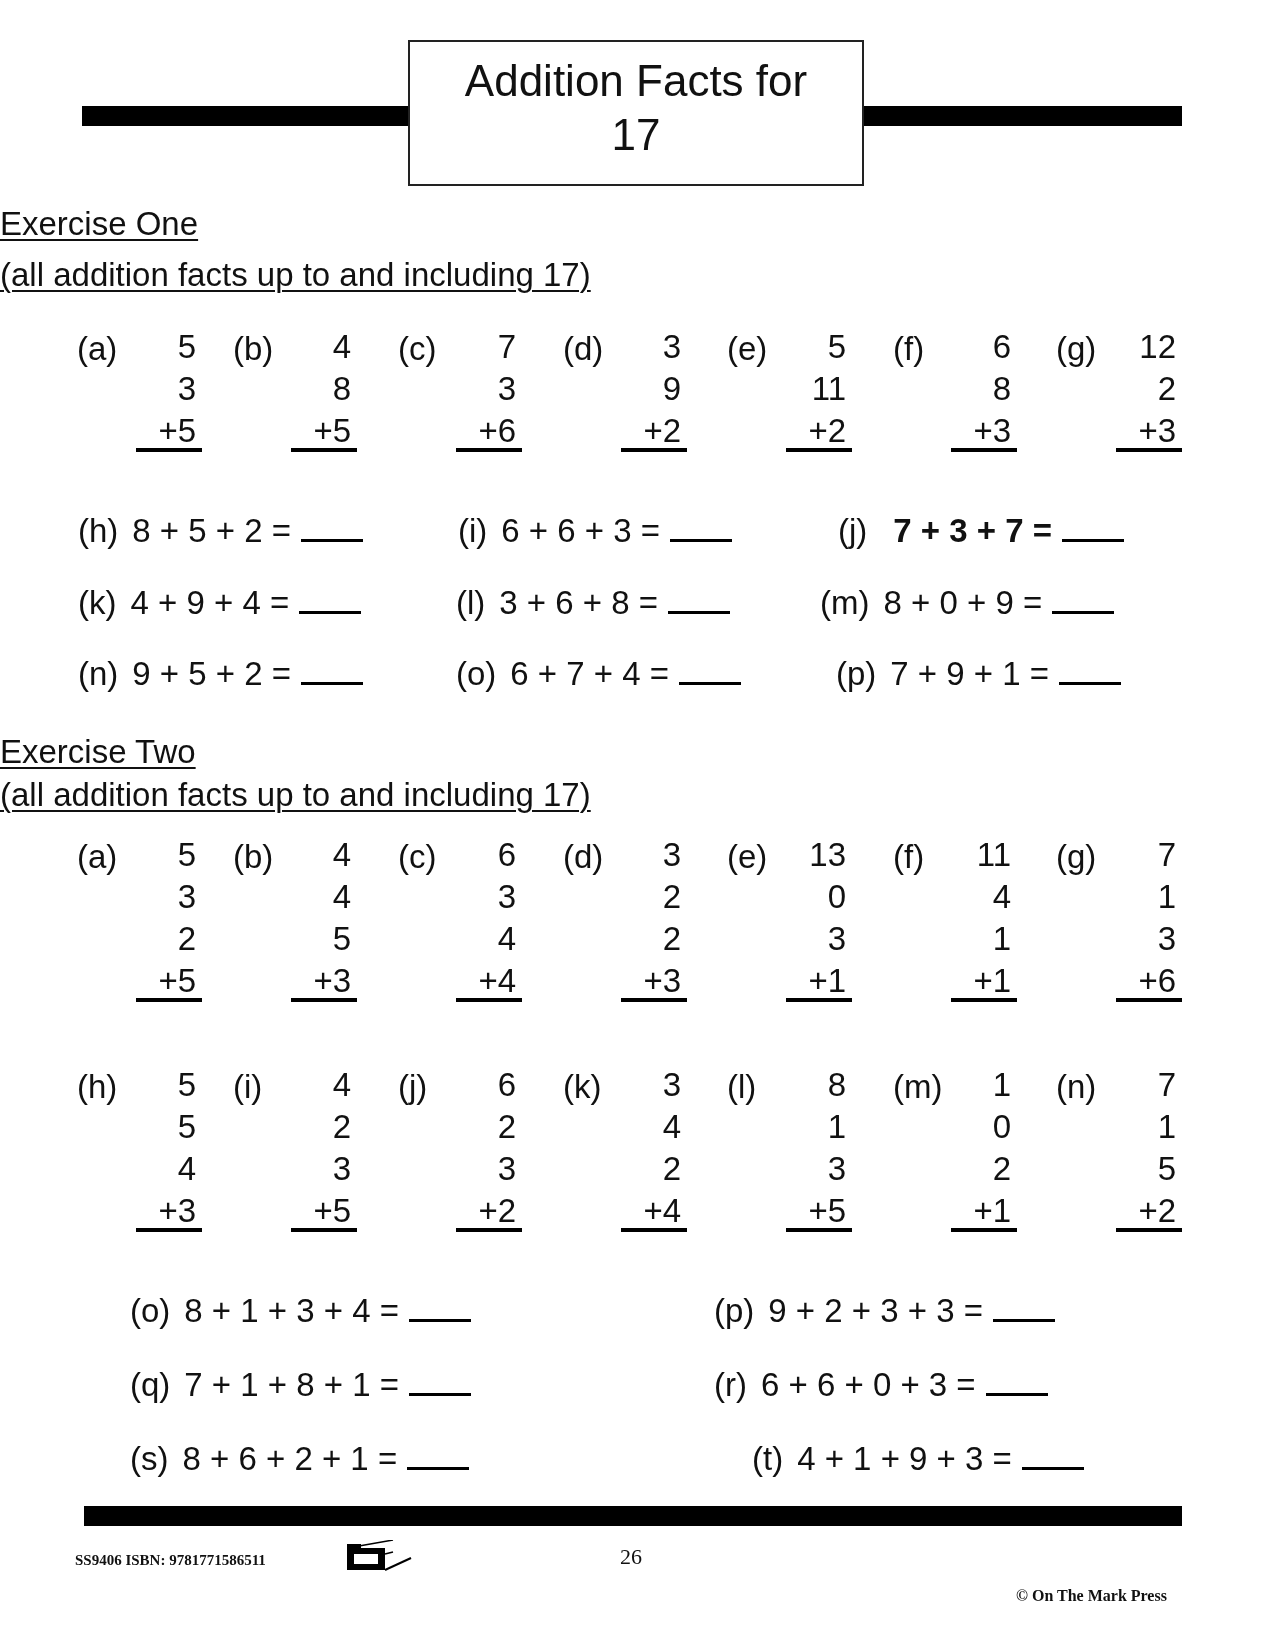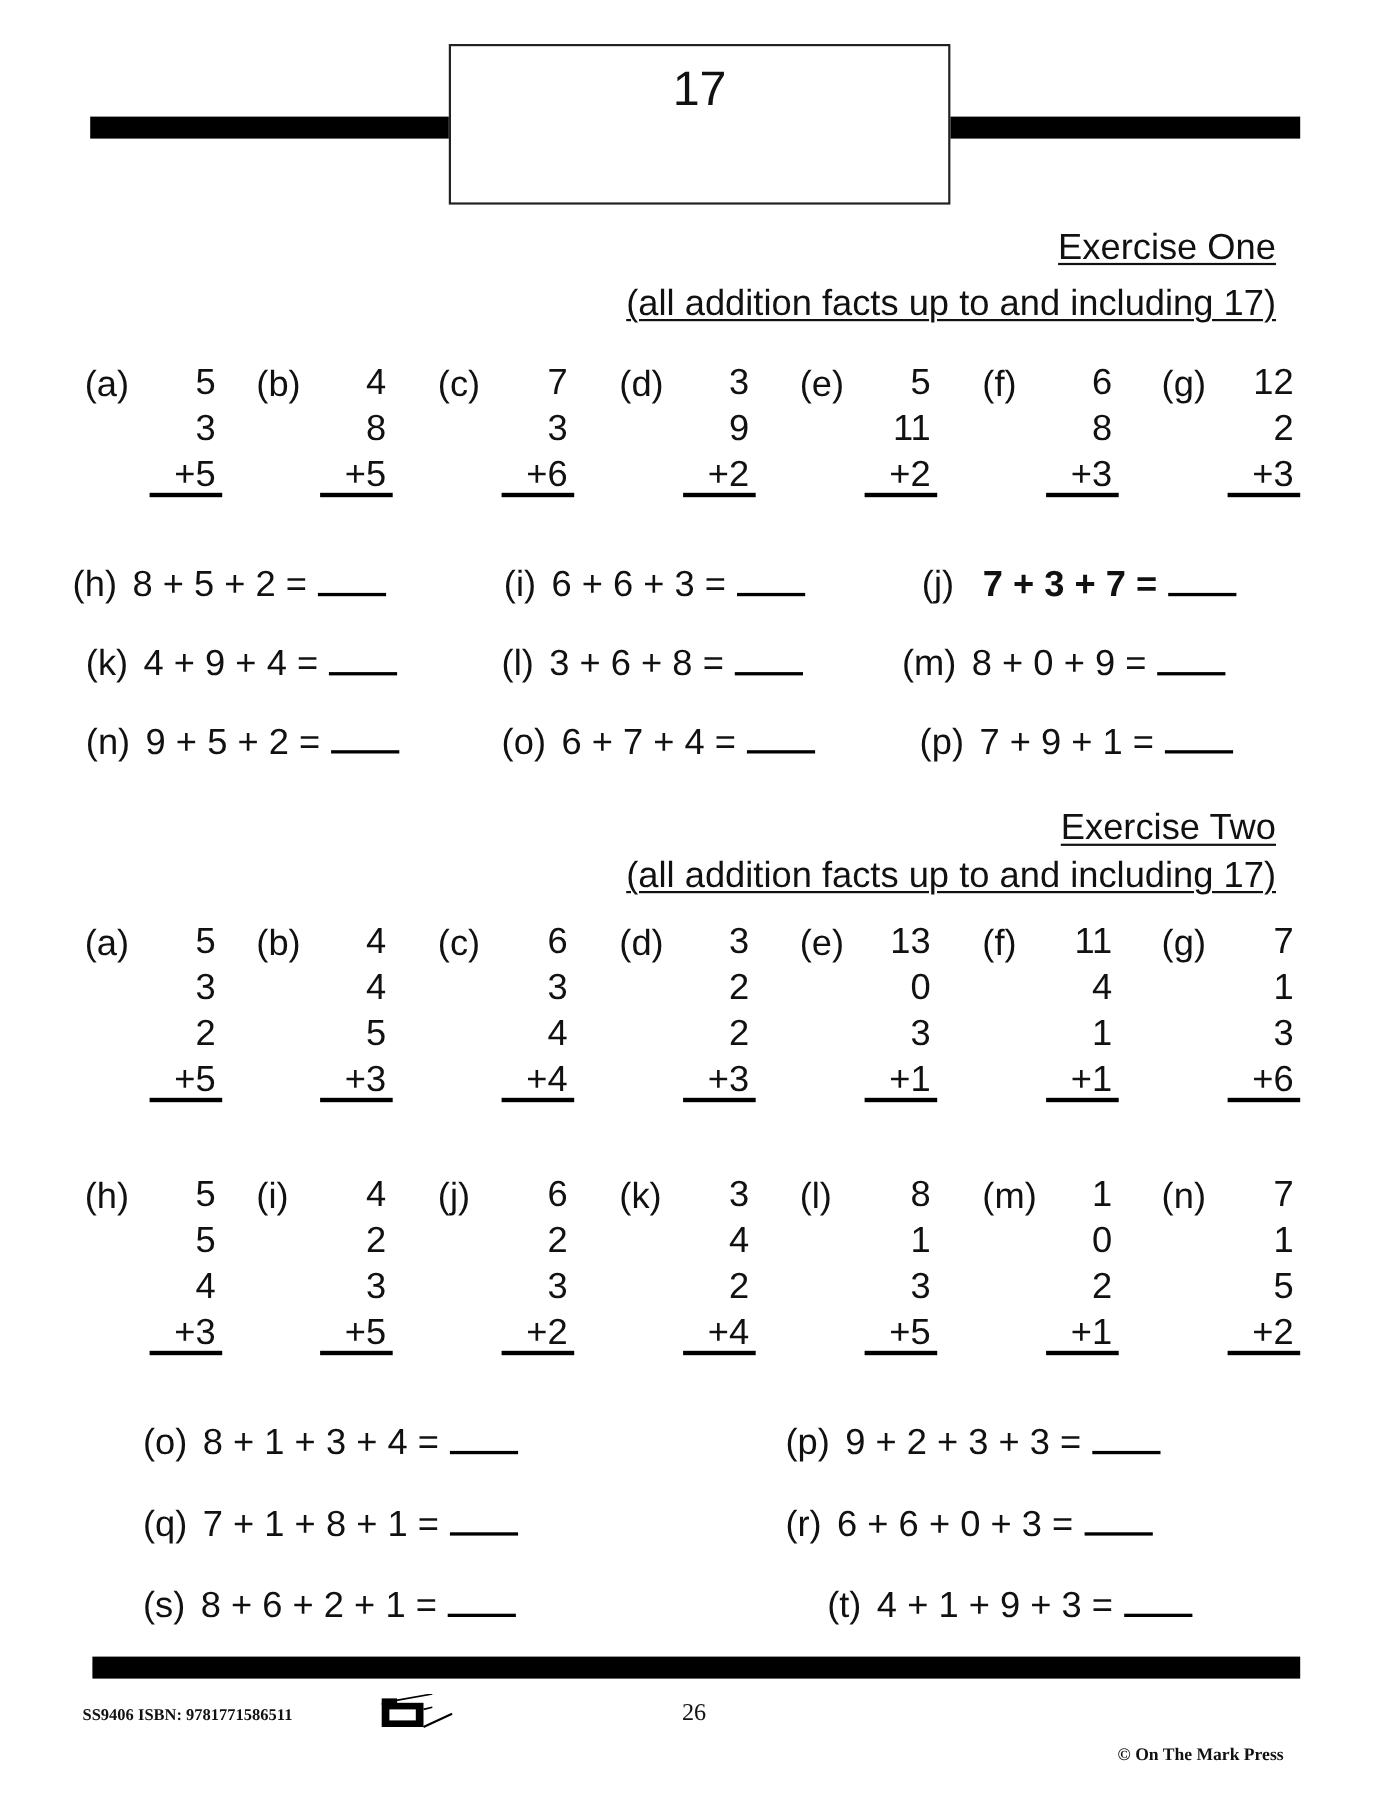--- a/index.html
+++ b/index.html
@@ -2,37 +2,38 @@
 <html><head>
 <meta charset="utf-8">
 <style>
   html, body { margin:0; padding:0; background:#fff; }
   body { width:1267px; height:1639px; position:relative; overflow:hidden; color:#111;
          font-family:"Liberation Sans", sans-serif; }
   .abs { position:absolute; }
   .bar { position:absolute; background:#000; }
   .title-box { position:absolute; left:408px; top:40px; width:456px; height:146px; border:2px solid #222;
                box-sizing:border-box; background:#fff; text-align:center; font-size:44px; line-height:54px; padding-top:12px; }
-  .heading { position:absolute; left:0; width:1160px; text-align:right; font-size:33px; }
+  .heading { position:absolute; left:0; width:1160px; text-align:left; font-size:33px; }
   .heading span { text-decoration:underline; text-underline-offset:4px; text-decoration-thickness:2px; }
   .problem-label { position:absolute; font-size:33px; }
   .stack { position:absolute; font-size:33px; text-align:right; line-height:42px; }
   .stack .line { position:absolute; height:4px; background:#000; }
   .eq { position:absolute; font-size:33px; white-space:nowrap; }
   .blank { display:inline-block; width:62px; border-bottom:3px solid #000; margin-left:10px; height:26px; vertical-align:baseline; }
   .footer-l { position:absolute; left:75px; top:1552px; font-family:"Liberation Serif", serif; font-weight:bold; font-size:15px;text-align:right; }
   .footer-c { position:absolute; left:620px; top:1544px; font-family:"Liberation Serif", serif; font-size:22px; }
   .footer-r { position:absolute; left:1016px; top:1552px; font-family:"Liberation Serif", serif; font-weight:bold; font-size:16px;margin-top:35px; }
 </style>
 </head>
 <body>
 
 <div class="bar" style="left:82px; top:106px; width:328px; height:20px;"></div>
 <div class="bar" style="left:862px; top:106px; width:320px; height:20px;"></div>
 <div class="title-box">
+  <div>Addition Facts for</div>
   <div>17</div>
 </div>
 
 <div class="heading" style="top:205px;"><span>Exercise One</span></div>
 <div class="heading" style="top:256px;"><span>(all addition facts up to and including 17)</span></div>
 
 <div id="ex1-vertical">
     <div class="problem-label" style="left: 77px; top: 330px;">(a)</div>
     <div class="stack" style="left: 116px; width: 80px; top: 326px;">
       <div>5</div>
@@ -78,21 +79,21 @@
     <div class="problem-label" style="left: 1056px; top: 330px;">(g)</div>
     <div class="stack" style="left: 1096px; width: 80px; top: 326px;">
       <div>12</div>
       <div>2</div>
       <div>+3</div>
       <div class="line" style="right: -6px; width: 66px; top: 122px;"></div>
     </div>
   </div>
 
 <div id="ex1-horizontal">
-    <div class="eq" style="left: 66px; top: 512px;"><span>(h)</span><span style="margin-left: 14px;">8 + 5 + 2 =</span><span class="blank"></span></div>
+    <div class="eq" style="left: 78px; top: 512px;"><span>(h)</span><span style="margin-left: 14px;">8 + 5 + 2 =</span><span class="blank"></span></div>
     <div class="eq" style="left: 458px; top: 512px;"><span>(i)</span><span style="margin-left: 14px;">6 + 6 + 3 =</span><span class="blank"></span></div>
     <div class="eq" style="left: 838px; top: 512px;"><span>(j)</span><span style="margin-left: 26px; font-weight: bold;">7 + 3 + 7 =</span><span class="blank"></span></div>
     <div class="eq" style="left: 78px; top: 584px;"><span>(k)</span><span style="margin-left: 14px;">4 + 9 + 4 =</span><span class="blank"></span></div>
     <div class="eq" style="left: 456px; top: 584px; text-align: center;"><span>(l)</span><span style="margin-left: 14px;">3 + 6 + 8 =</span><span class="blank"></span></div>
     <div class="eq" style="left: 820px; top: 584px;"><span>(m)</span><span style="margin-left: 14px;">8 + 0 + 9 =</span><span class="blank"></span></div>
     <div class="eq" style="left: 78px; top: 655px;"><span>(n)</span><span style="margin-left: 14px;">9 + 5 + 2 =</span><span class="blank"></span></div>
     <div class="eq" style="left: 456px; top: 655px;"><span>(o)</span><span style="margin-left: 14px;">6 + 7 + 4 =</span><span class="blank"></span></div>
     <div class="eq" style="left: 836px; top: 655px;"><span>(p)</span><span style="margin-left: 14px;">7 + 9 + 1 =</span><span class="blank"></span></div>
   </div>
 

